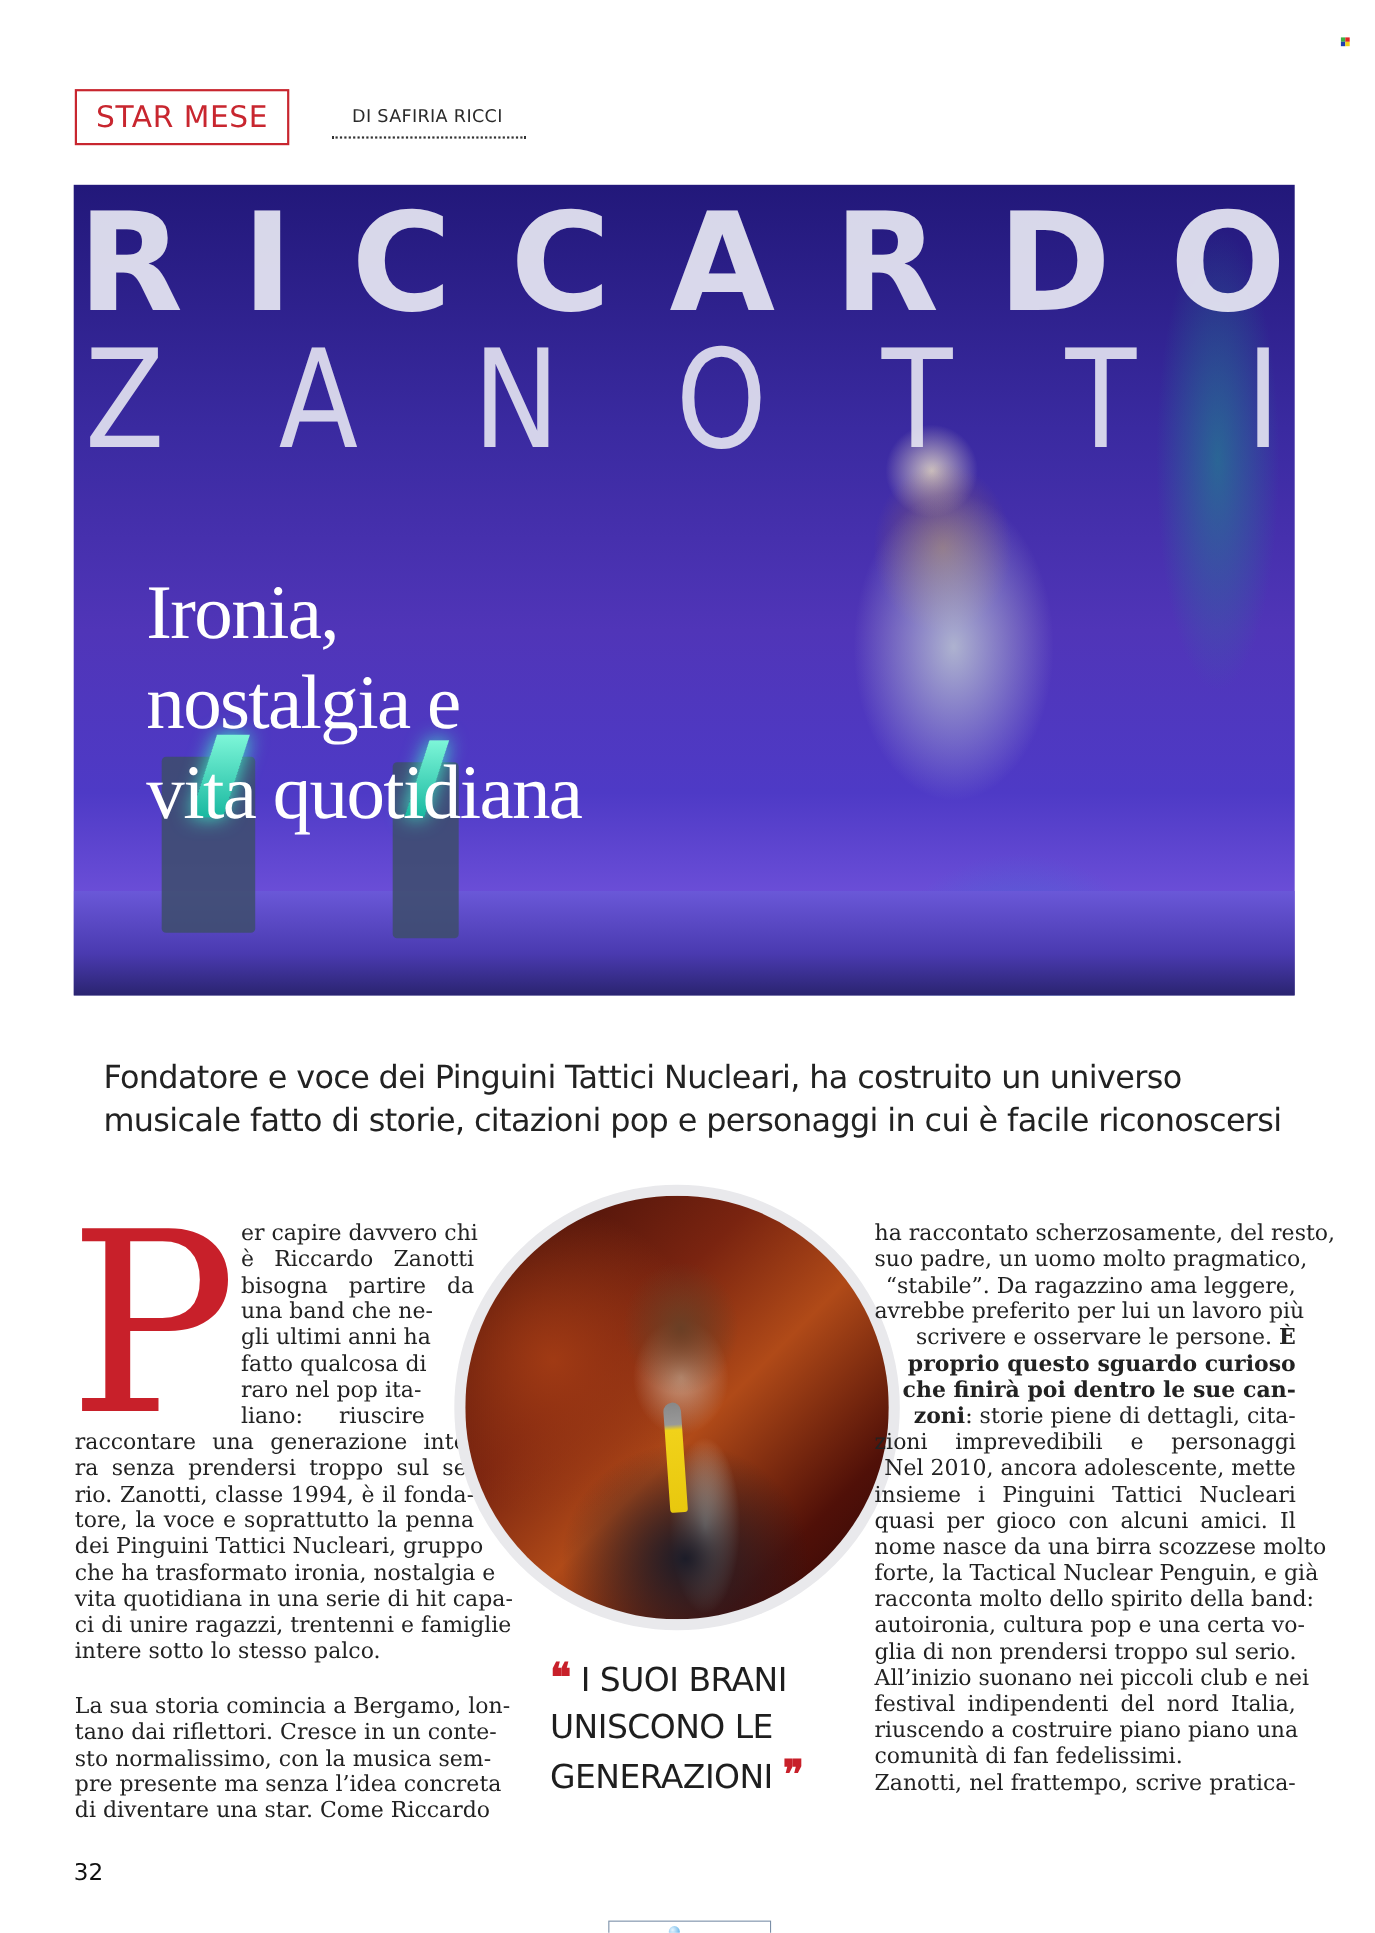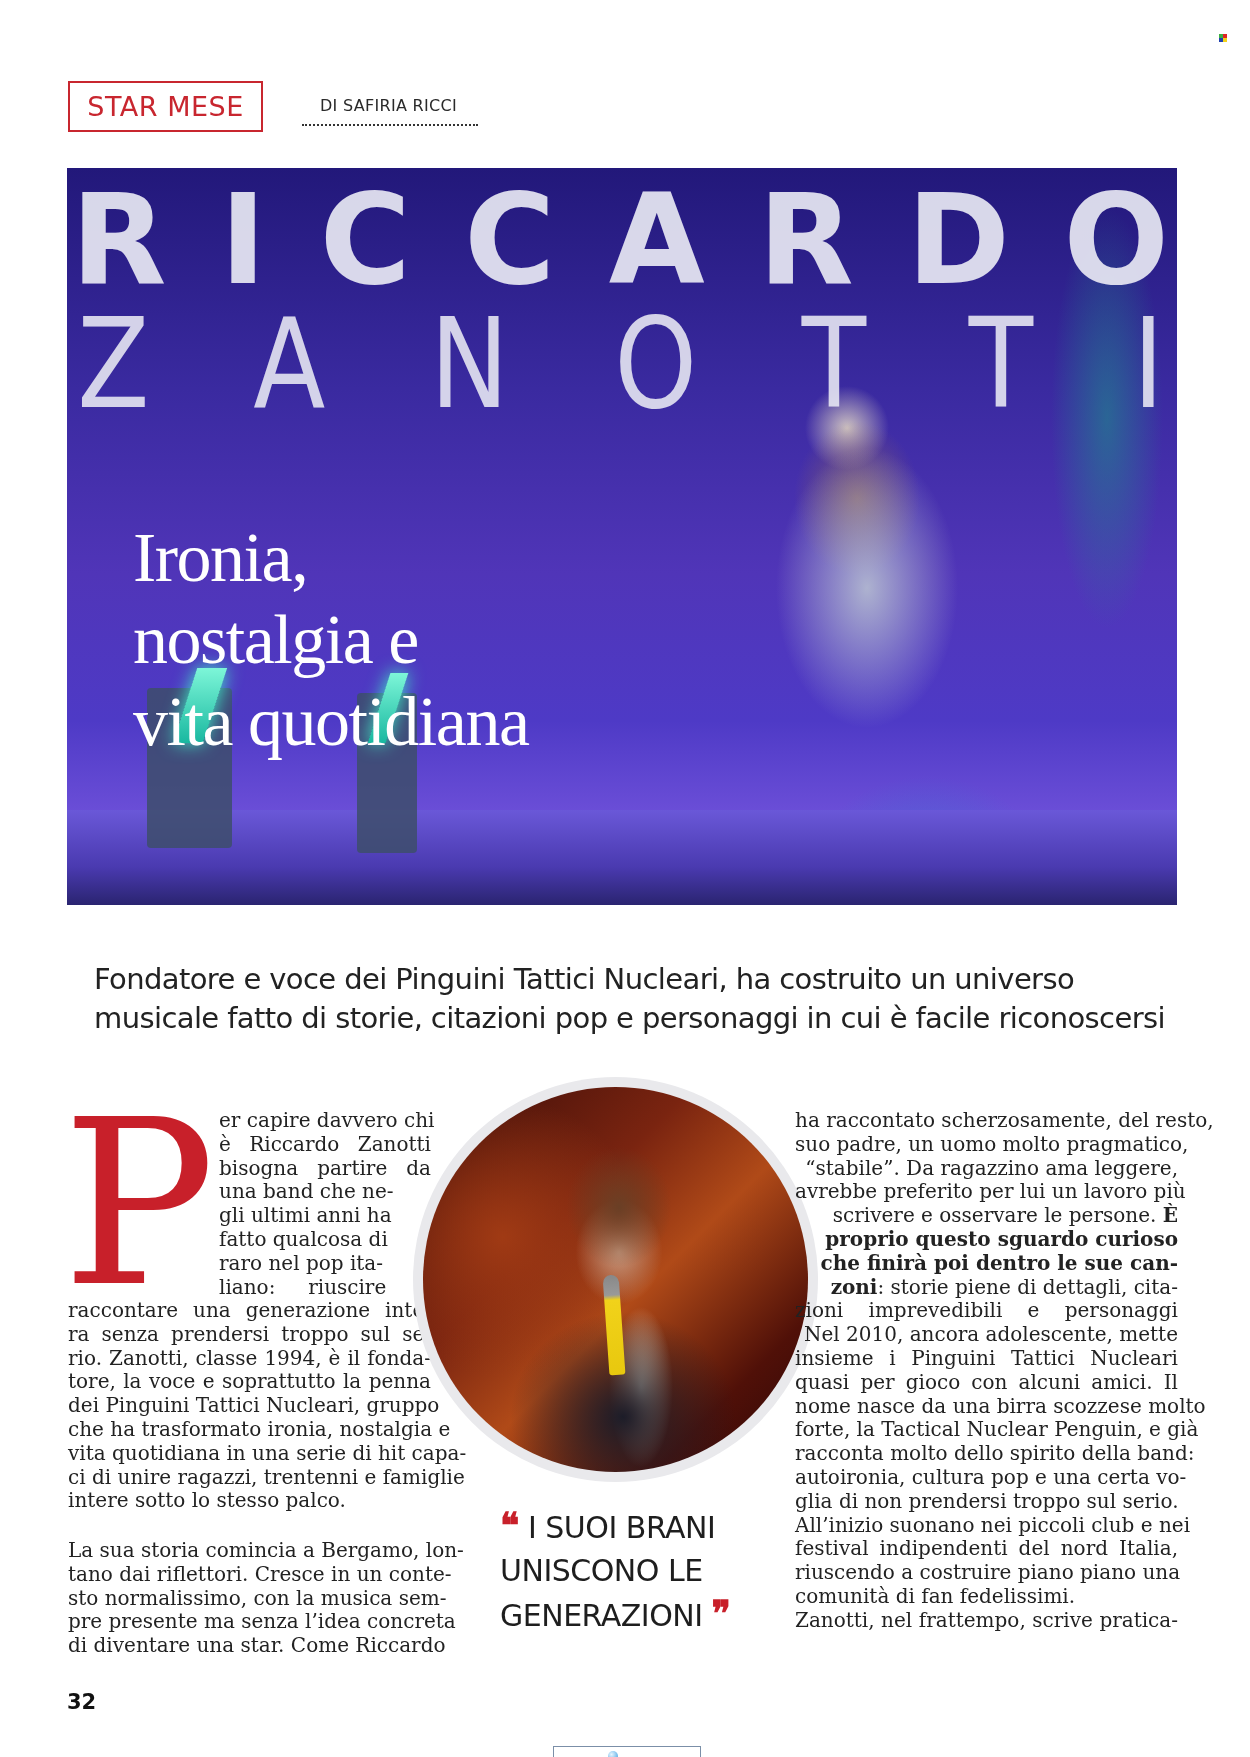--- a/index.html
+++ b/index.html
@@ -54,21 +54,21 @@
       radial-gradient(ellipse 150px 140px at 200px 330px, #1c1c28, transparent 75%),
       radial-gradient(ellipse 40px 100px at 218px 300px, #e9dcc8, transparent 80%),
       radial-gradient(ellipse 200px 200px at 80px 150px, #a03a14, transparent 70%),
       linear-gradient(135deg, #3a0c08 0%, #7a2410 35%, #b04a18 55%, #501008 80%, #2a0606 100%);
   }
   .photo .mic { position: absolute; left: 183px; top: 188px; width: 16px; height: 100px; background: linear-gradient(180deg,#888 0,#999 20%,#f1d21a 25%,#e8c80e 100%); border-radius: 8px 8px 3px 3px; transform: rotate(-4deg); }
 
   .pullquote { position: absolute; left: 500px; top: 1504px; width: 240px; font-family: "DejaVu Sans", sans-serif; font-size: 30px; line-height: 43px; color: #1e1e1e; letter-spacing: -0.5px; }
   .pullquote .qm { color: #c8202a; font-family: "DejaVu Serif", serif; font-weight: bold; font-size: 36px; }
 
-  .page-number { position: absolute; left: 67px; top: 1690px; font-family: "DejaVu Sans", sans-serif; font-weight: bold; font-size: 21px; color: #111; }
+  .page-number { position: absolute; left: 67px; top: 1690px; font-family: "DejaVu Sans", sans-serif; font-weight: normal; font-size: 21px; color: #111; }
   .brand-logo { position: absolute; left: 553px; top: 1746px; width: 148px; height: 40px; border: 1.5px solid #7b8fa8; display: flex; align-items: center; justify-content: center; font-family: "DejaVu Sans", sans-serif; font-weight: bold; font-size: 15px; color: #1c3f8a; letter-spacing: -0.5px; gap: 40px; }
   .brand-logo .bubbles { position: relative; width: 22px; height: 30px; }
   .brand-logo .bubbles i { position: absolute; border-radius: 50%; background: radial-gradient(circle at 35% 35%, #e8f6ff, #3a9de0); }
 </style>
 </head>
 <body>
 
 <div class="corner-logo">
   <span style="background:#3cb043"></span>
     <span style="background:#e02424"></span>

